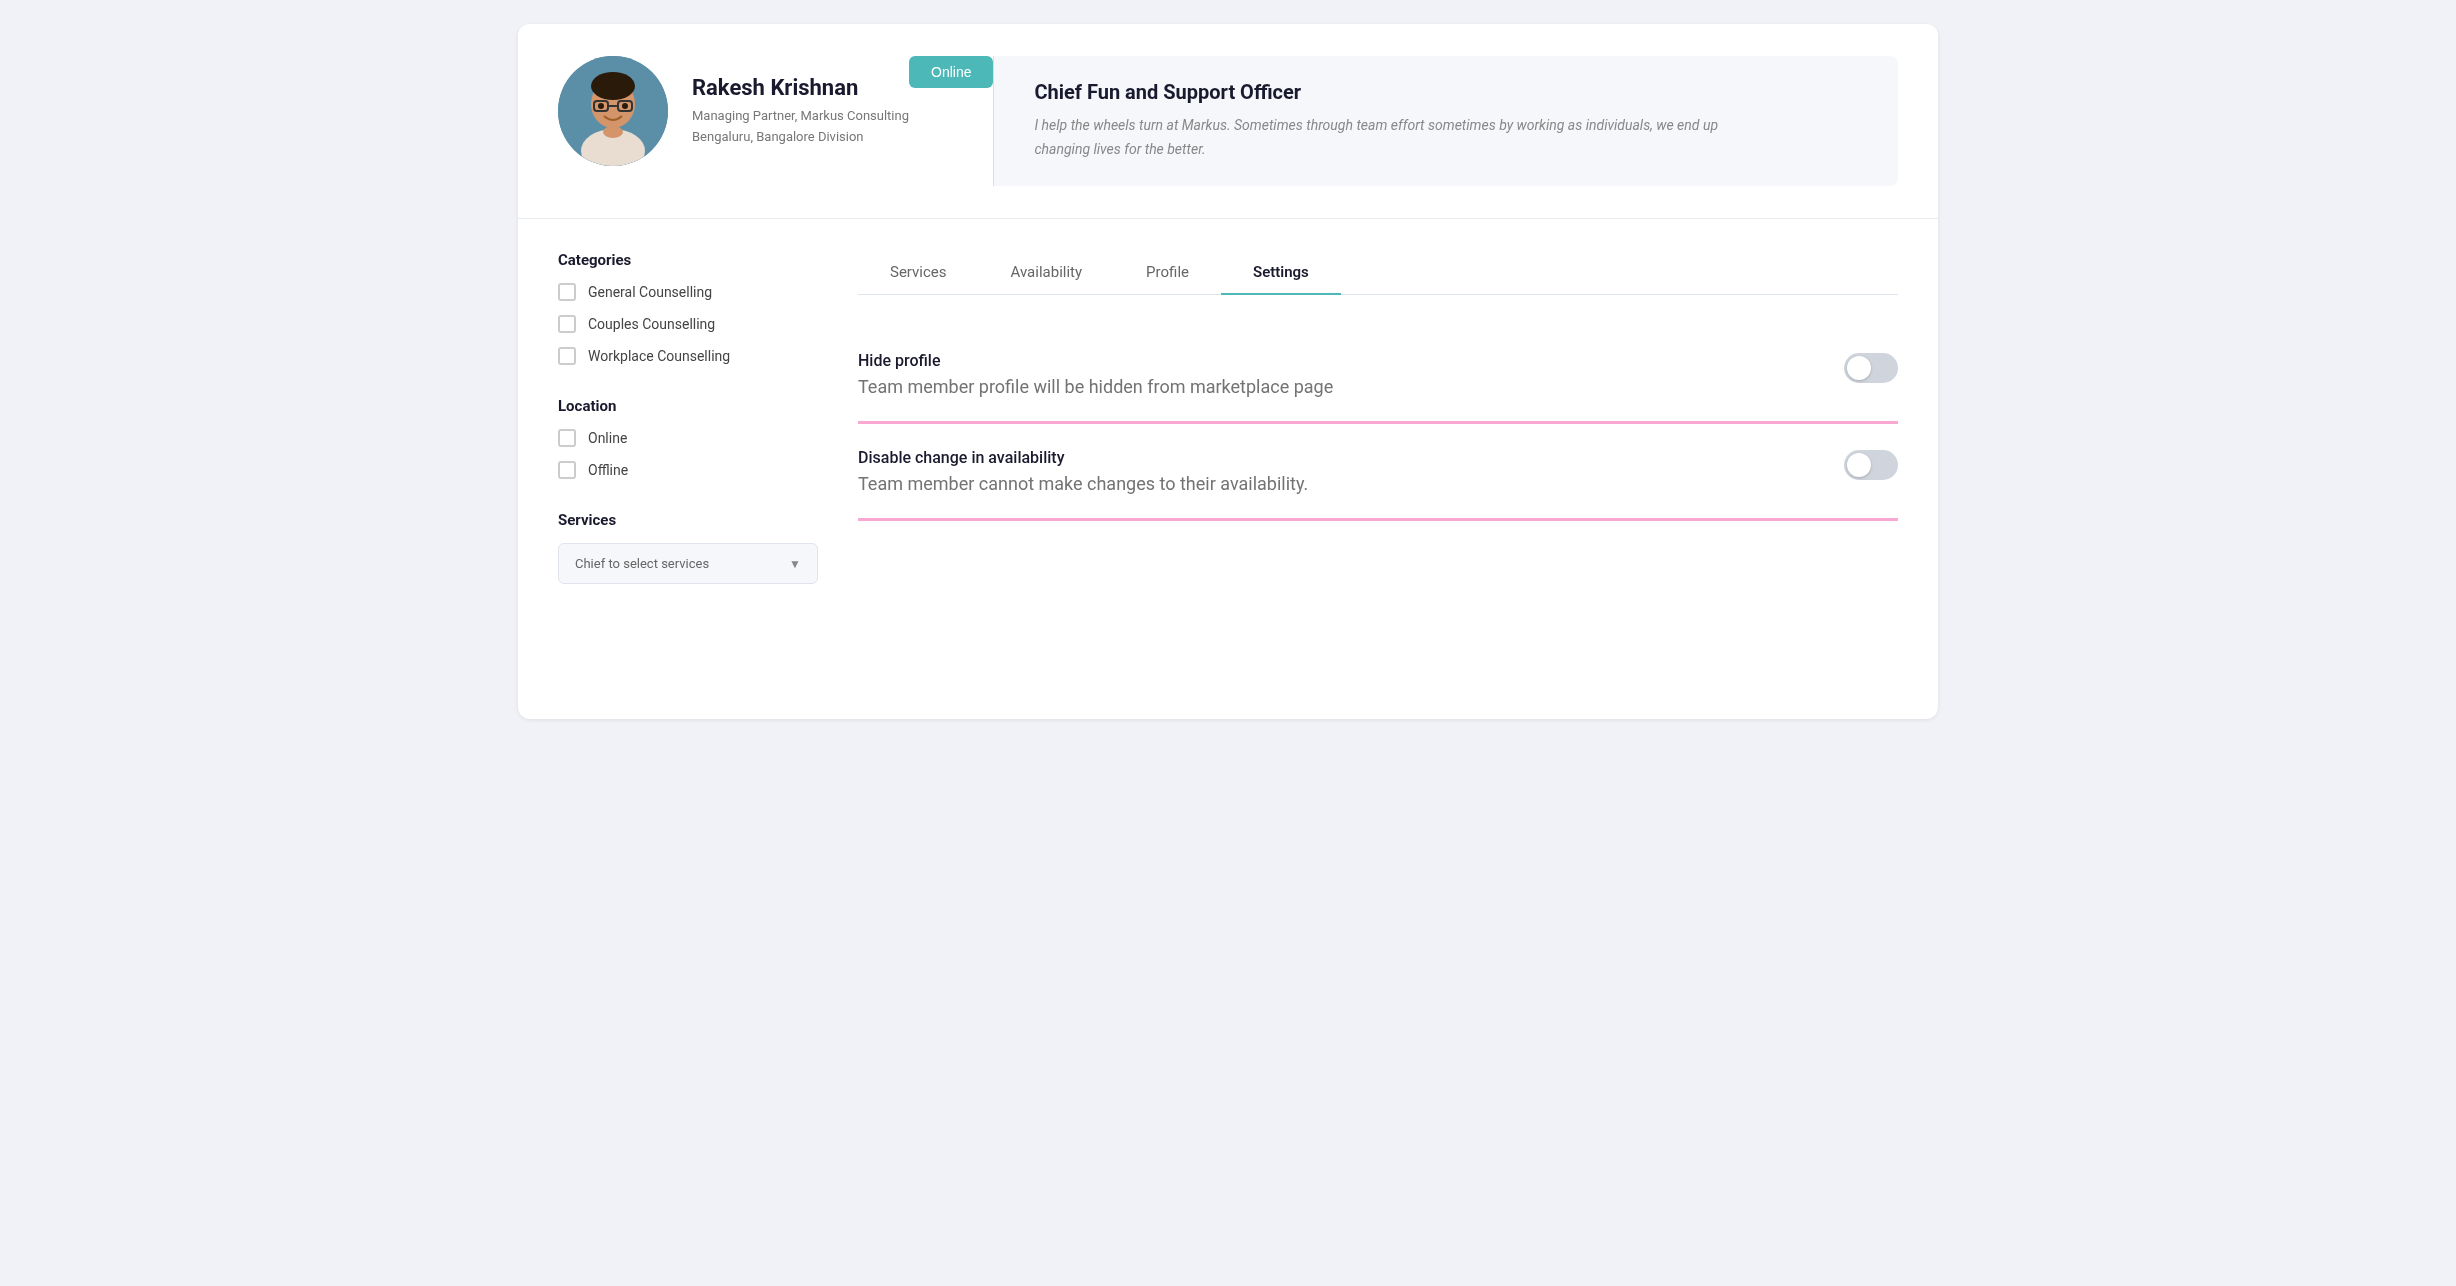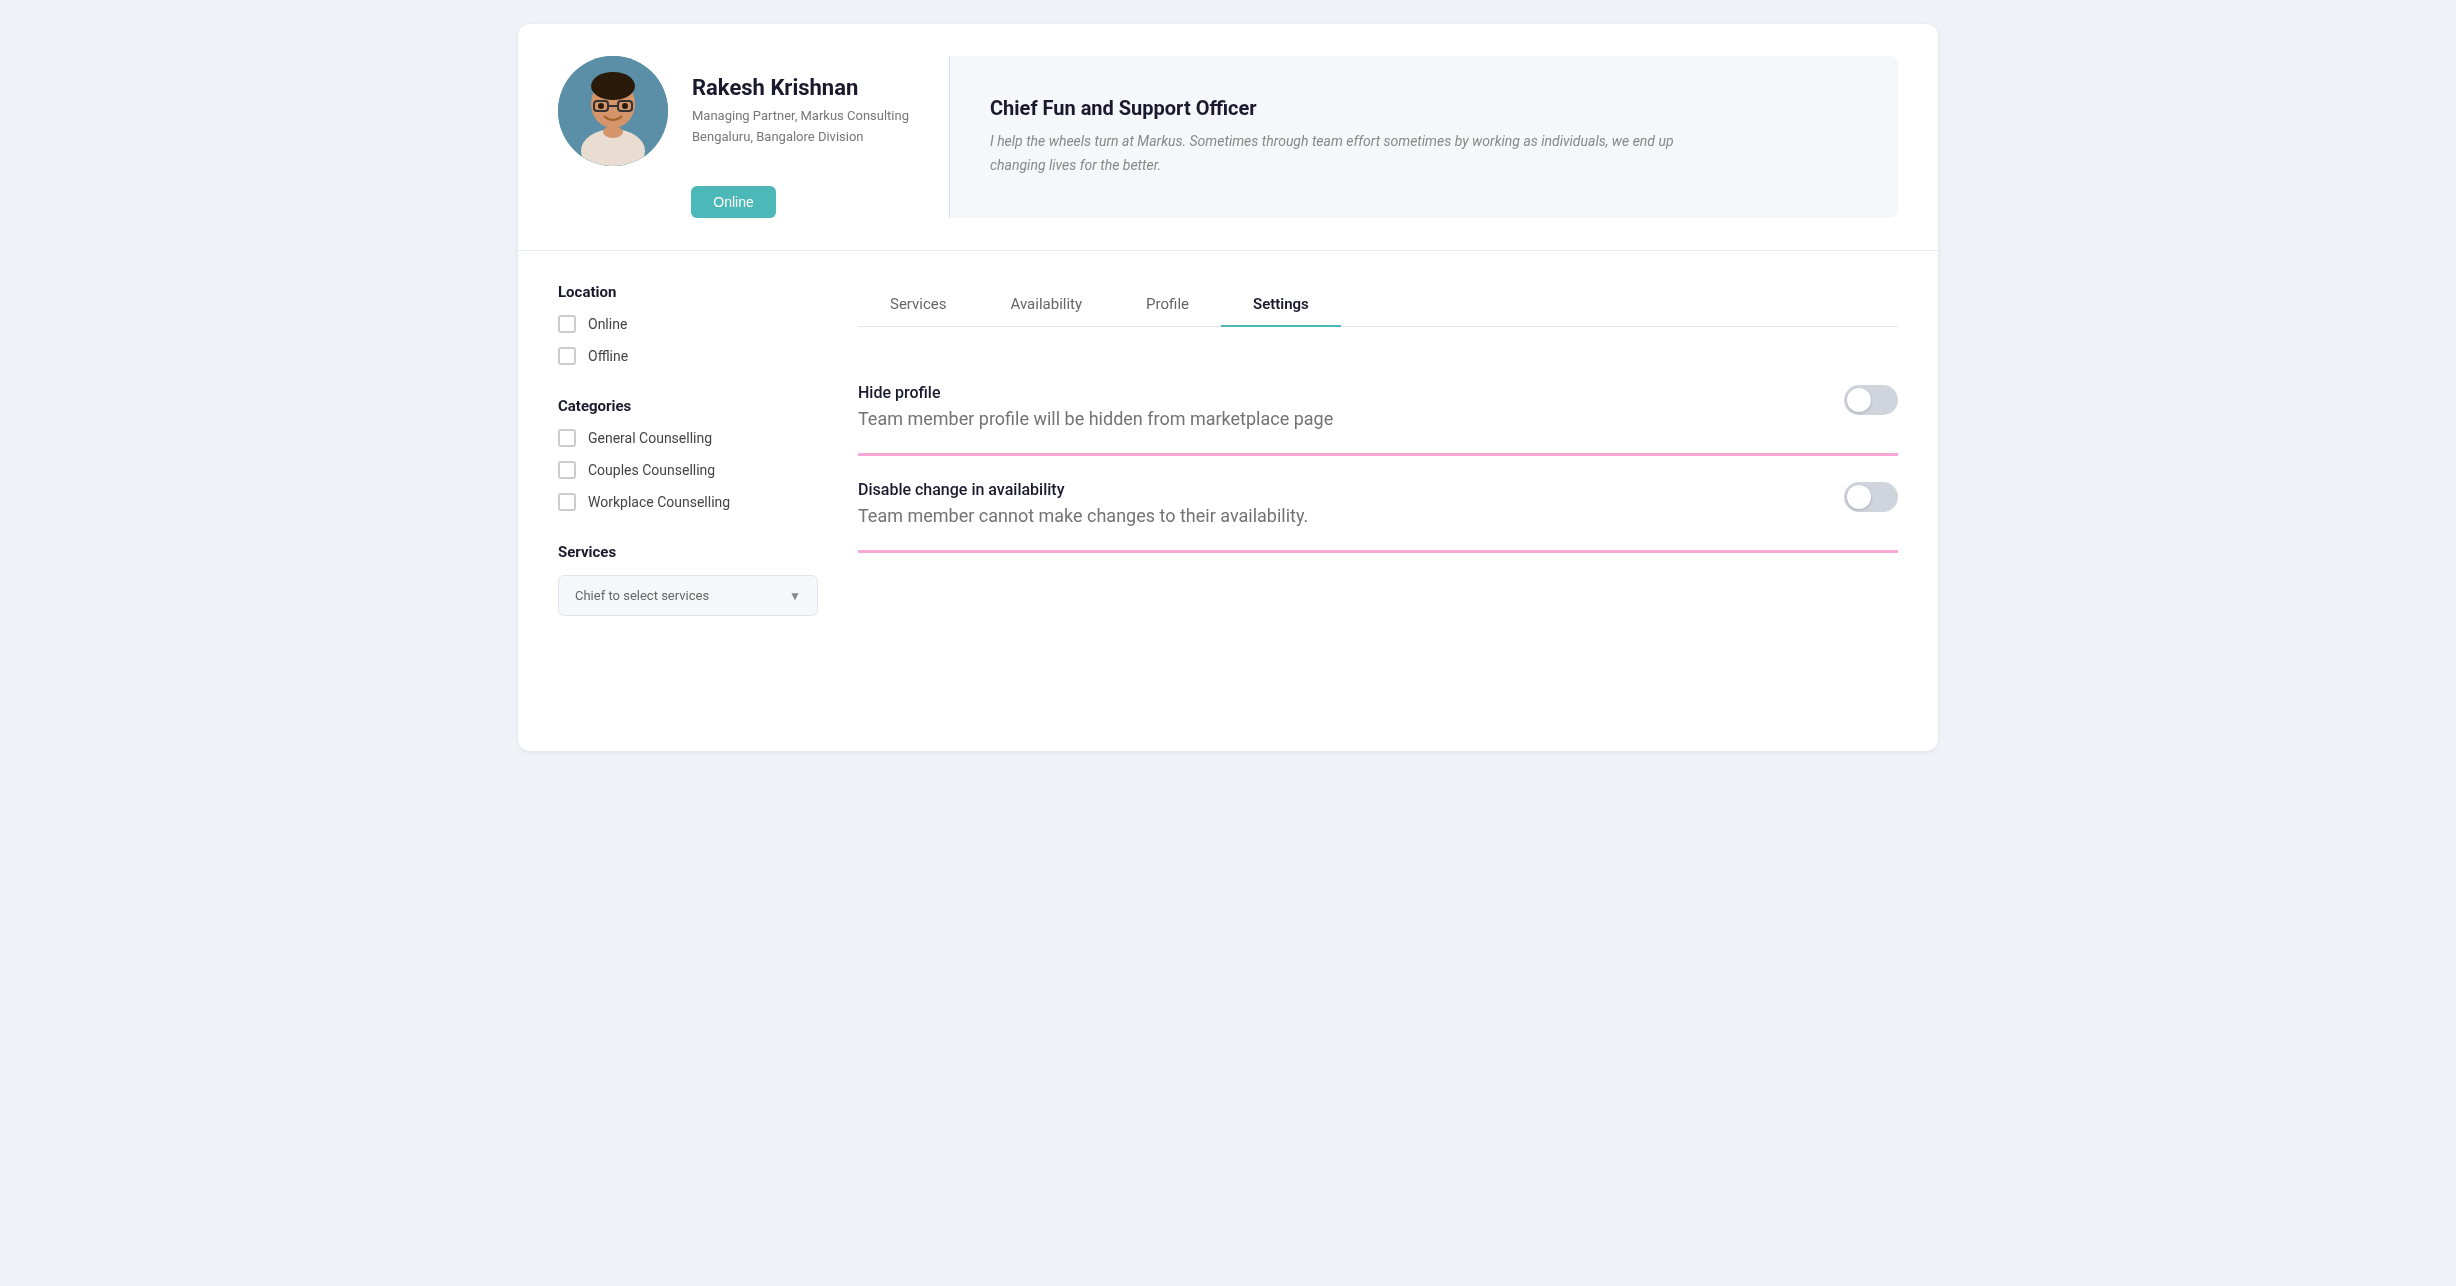--- a/index.html
+++ b/index.html
@@ -20,24 +20,22 @@
     
     .profile-header {
       display: flex;
       align-items: stretch;
       padding: 32px 40px;
       border-bottom: 1px solid #e8eaf0;
       background: #fff;
     }
     .profile-left {
       display: flex;
-      flex-direction: column;
-      align-items: center;
+      align-items: flex-start;
       min-width: 340px;
-      padding-right: 40px;
       border-right: 1px solid #d8dde8;
     }
     .profile-avatar-row {
       display: flex;
       align-items: center;
       gap: 24px;
       margin-bottom: 20px;
     }
     .avatar-circle {
       width: 110px;
@@ -265,46 +263,46 @@
       <h2>Chief Fun and Support Officer</h2>
       <p>I help the wheels turn at Markus. Sometimes through team effort sometimes by working as individuals, we end up changing lives for the better.</p>
     </div>
   </div>
 
   <div class="main-content">
 
     <div class="sidebar">
 
       <div class="sidebar-section">
+        <div class="sidebar-section-title">Categories</div>
+
+        <div class="checkbox-item">
+          <div class="checkbox-box"></div>
+          <span class="checkbox-label">General Counselling</span>
+        </div>
+        <div class="checkbox-item">
+          <div class="checkbox-box"></div>
+          <span class="checkbox-label">Couples Counselling</span>
+        </div>
+        <div class="checkbox-item">
+          <div class="checkbox-box"></div>
+          <span class="checkbox-label">Workplace Counselling</span>
+        </div>
+      </div>
+
+      <div class="sidebar-section">
         <div class="sidebar-section-title">Location</div>
 
         <div class="checkbox-item">
           <div class="checkbox-box"></div>
           <span class="checkbox-label">Online</span>
         </div>
         <div class="checkbox-item">
           <div class="checkbox-box"></div>
           <span class="checkbox-label">Offline</span>
-        </div>
-      </div>
-
-      <div class="sidebar-section">
-        <div class="sidebar-section-title">Categories</div>
-
-        <div class="checkbox-item">
-          <div class="checkbox-box"></div>
-          <span class="checkbox-label">General Counselling</span>
-        </div>
-        <div class="checkbox-item">
-          <div class="checkbox-box"></div>
-          <span class="checkbox-label">Couples Counselling</span>
-        </div>
-        <div class="checkbox-item">
-          <div class="checkbox-box"></div>
-          <span class="checkbox-label">Workplace Counselling</span>
         </div>
       </div>
 
       <div class="sidebar-section">
         <div class="sidebar-section-title">Services</div>
         <div class="services-dropdown">
           <span>Chief to select services</span>
           <span class="dropdown-arrow">▼</span>
         </div>
       </div>

